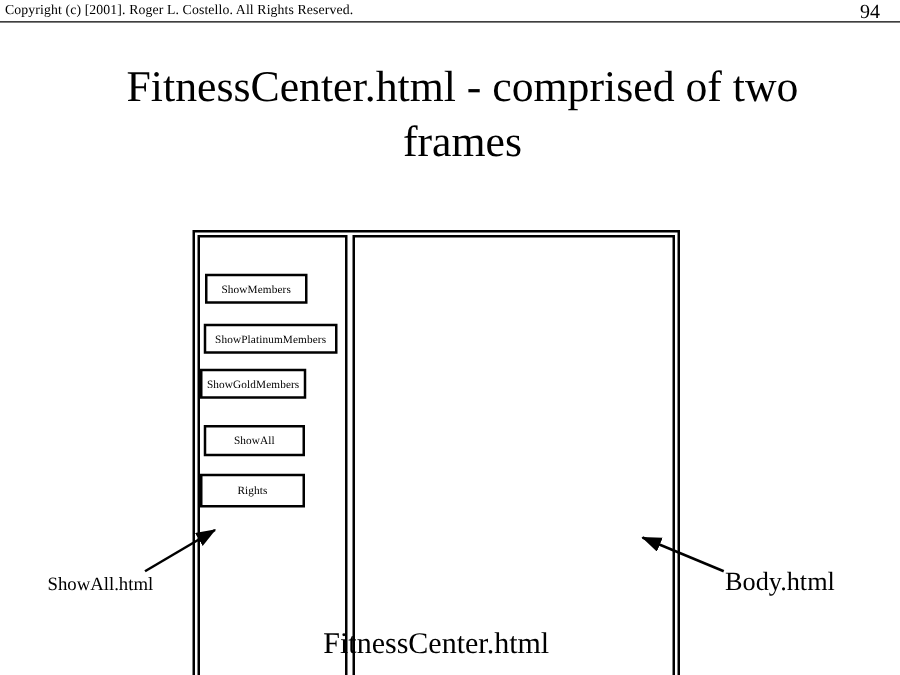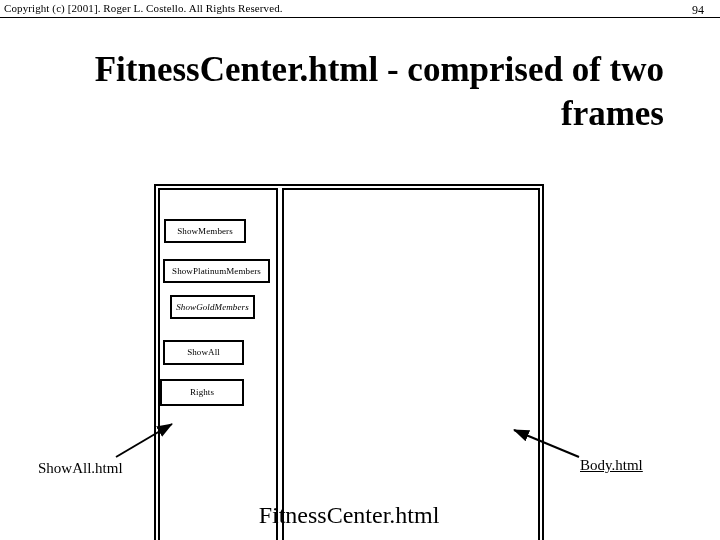--- a/index.html
+++ b/index.html
@@ -23,42 +23,42 @@
     top: 2px;
     font-size: 11px;
     line-height: 13px;
     letter-spacing: 0.1px;
     white-space: nowrap;
   }
   #page-number {
     position: absolute;
     right: 16px;
     top: 3px;
-    font-size: 12px;
+    font-size: 16px;
     line-height: 14px;
   }
   #header-rule {
     position: absolute;
     left: 0;
     top: 17px;
     width: 720px;
     height: 1px;
     background: #000;
   }
 
   
   #slide-title {
     position: absolute;
-    left: 24px;
+    left: 50px;
     top: 48px;
     width: 640px;
-    text-align: right;
+    text-align: center;
     font-size: 35px;
     line-height: 44px;
-    font-weight: bold;
+    font-weight: normal;
     margin: 0;
   }
 
   
   #frameset-diagram {
     position: absolute;
     left: 154px;
     top: 184px;
     width: 390px;
     height: 377px;
@@ -94,41 +94,40 @@
     font-size: 9px;
     line-height: 1;
     display: flex;
     align-items: center;
     justify-content: center;
     white-space: nowrap;
     letter-spacing: 0.1px;
   }
   #btn-show-members        { left: 4px;  top: 29px;  width: 82px;  height: 24px; }
   #btn-show-platinum       { left: 3px;  top: 69px;  width: 107px; height: 24px; }
-  #btn-show-gold           { left: 10px;  top: 105px; width: 85px;  height: 24px; font-style: italic; }
+  #btn-show-gold           { left: 0px;  top: 105px; width: 85px;  height: 24px; }
   #btn-show-all            { left: 3px;  top: 150px; width: 81px;  height: 25px; }
   #btn-raw-xml             { left: 0px;  top: 189px; width: 84px;  height: 27px; }
 
   
   #label-controls {
     position: absolute;
     left: 38px;
     top: 459px;
     font-size: 15px;
     line-height: 18px;
     white-space: nowrap;
   }
   #label-body {
     position: absolute;
     left: 580px;
     top: 456px;
-    font-size: 15px;
+    font-size: 21px;
     line-height: 18px;
     white-space: nowrap;
-    text-decoration: underline;
   }
   #arrows-layer {
     position: absolute;
     left: 0;
     top: 0;
     width: 720px;
     height: 540px;
     pointer-events: none;
   }
 

